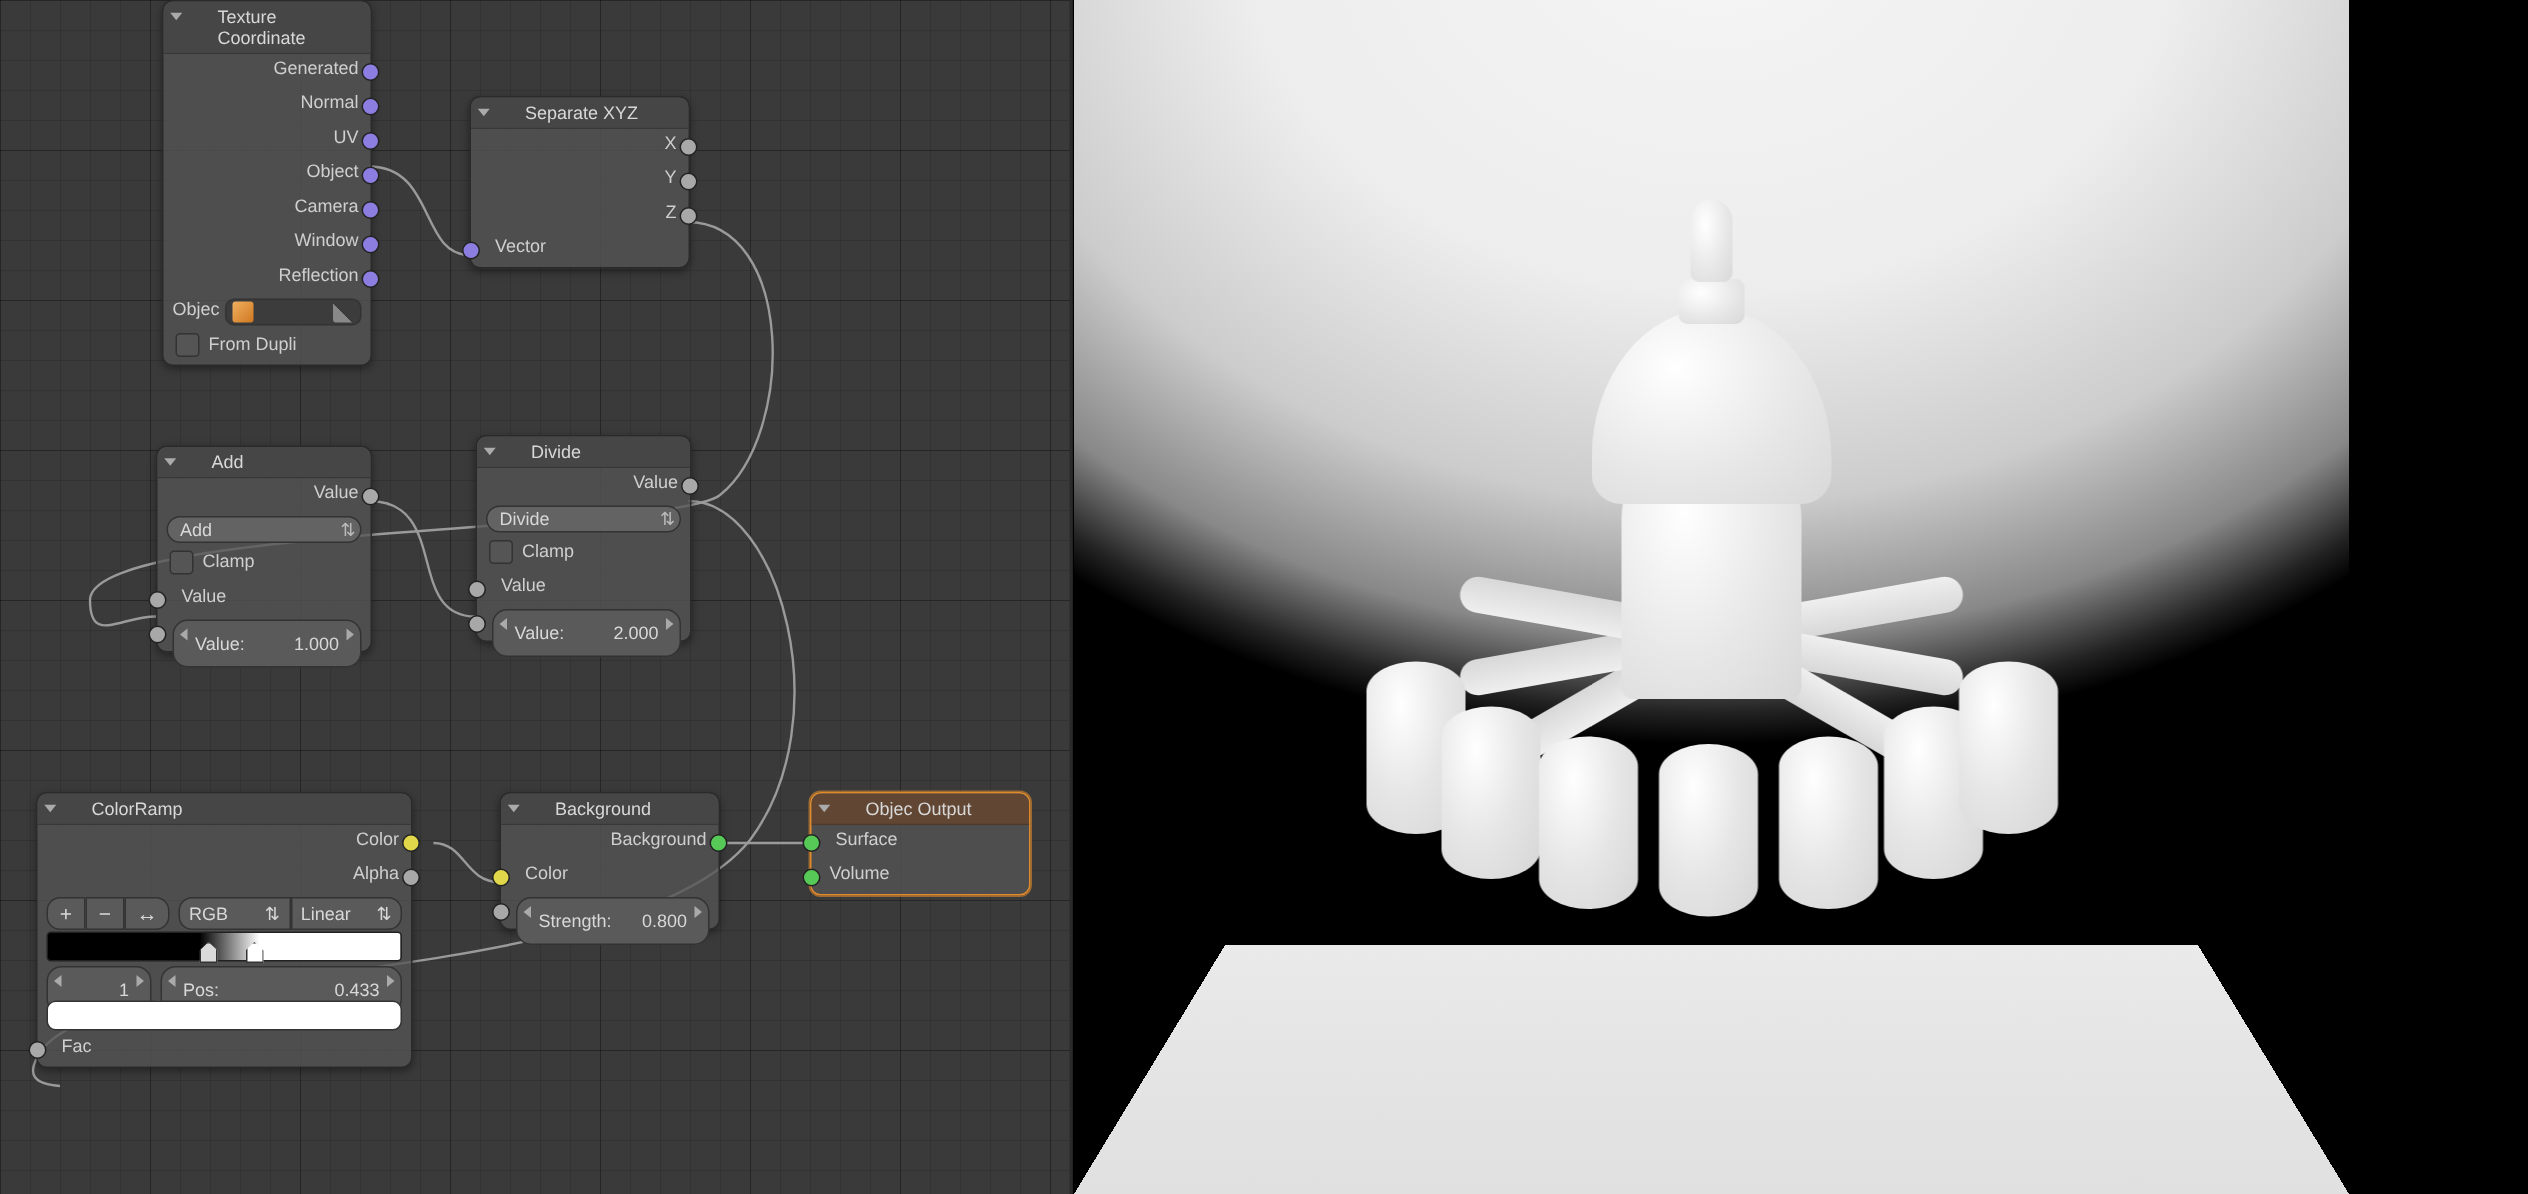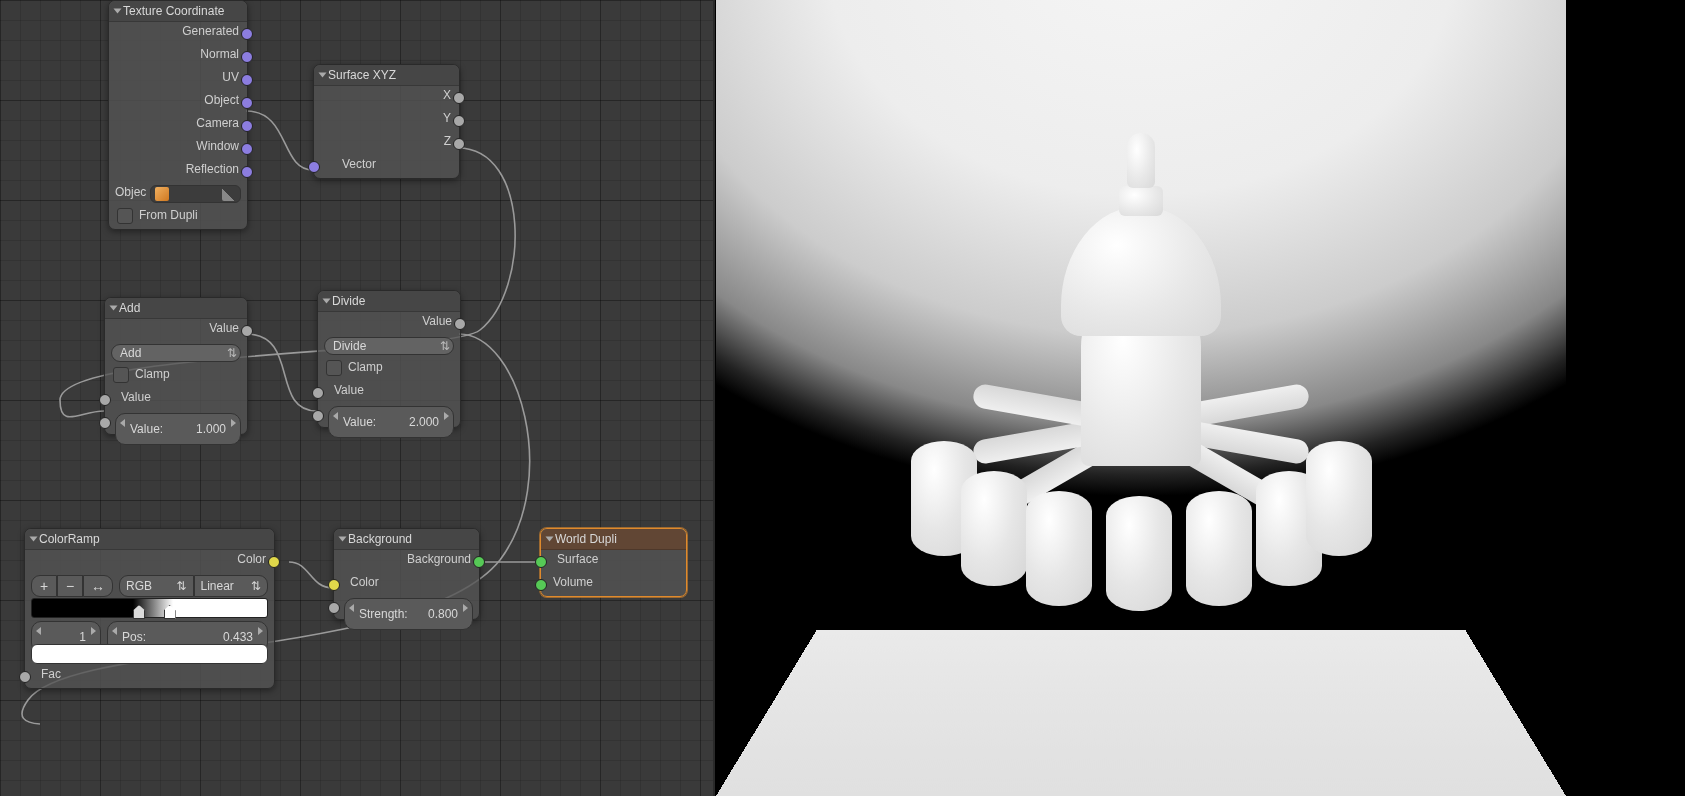--- a/index.html
+++ b/index.html
@@ -18,21 +18,21 @@
   .pillar{left:190px;bottom:200px;width:120px;height:180px;border-radius:60px 60px 8px 8px}
   .bulb{left:170px;bottom:330px;width:160px;height:130px;border-radius:80px 80px 20px 20px/100px 100px 20px 20px}
   .neck{left:228px;bottom:450px;width:44px;height:30px;border-radius:6px}
   .tip{left:236px;bottom:478px;width:28px;height:55px;border-radius:14px 14px 6px 6px}
   .arm{position:absolute;left:250px;bottom:230px;width:170px;height:24px;background:linear-gradient(#efefef,#d8d8d8);border-radius:12px;transform-origin:0 50%}
   .can{position:absolute;width:66px;height:115px;border-radius:33px/20px;background:radial-gradient(ellipse at 35% 25%,#fff 0%,#e6e6e6 50%,#d5d5d5 100%)}
   .edge{position:absolute;right:0;top:0;bottom:0;width:2px;background:#2a2a2a}
 
   .node{position:absolute;background:rgba(85,85,85,.78);border:1px solid #2a2a2a;border-radius:7px;box-shadow:0 2px 6px rgba(0,0,0,.4)}
   .node.sel{border-color:#e08a2c;box-shadow:0 0 0 1px rgba(224,138,44,.6)}
-  .nhdr{background:rgba(70,70,70,.9);border-radius:7px 7px 0 0;padding:3px 6px 3px 14px;color:#d8d8d8;position:relative;border-bottom:1px solid rgba(0,0,0,.2)}
+  .nhdr{background:rgba(70,70,70,.9);border-radius:7px 7px 0 0;padding:3px 6px 3px 36px;color:#d8d8d8;position:relative;border-bottom:1px solid rgba(0,0,0,.2)}
   .nhdr::before{content:"";position:absolute;left:6px;top:6px;border-left:5px solid #aaa;border-top:4px solid transparent;border-bottom:4px solid transparent;transform:rotate(90deg)}
   .row{padding:2px 8px;display:flex;align-items:flex-start;justify-content:flex-end;height:19px;position:relative}
   .row.l{justify-content:flex-start}
   .row.btn{padding:2px 6px}
   .sock{position:absolute;width:10px;height:10px;border-radius:50%;border:1px solid #222;top:50%;margin-top:-6px}
   .sock.out{right:-6px}
   .sock.in{left:-6px}
   .purple{background:#8c7de0}
   .grey{background:#a8a8a8}
   .yellow{background:#e0d84a}
@@ -106,36 +106,36 @@
           <span class="dropper"></span>
         </div>
     </div>
     <div class="row l">
         <span class="chk"></span>
         <span>From Dupli</span>
       </div>
   </div>
 
   <div class="node" style="left:313px;top:64px;width:145px">
-    <div class="nhdr"><span>Surface XYZ</span></div>
+    <div class="nhdr"><span>Separate XYZ</span></div>
     <div class="row">
         <span>X</span>
         <span class="sock out grey"></span>
       </div>
     <div class="row">
         <span>Y</span>
         <span class="sock out grey"></span>
       </div>
     <div class="row">
         <span>Z</span>
         <span class="sock out grey"></span>
       </div>
     <div class="row l">
         <span class="sock in purple"></span>
-        <span style="margin-left:20px">Vector</span>
+        <span style="margin-left:8px">Vector</span>
       </div>
   </div>
 
   <div class="node" style="left:104px;top:297px;width:142px">
     <div class="nhdr"><span>Add</span></div>
     <div class="row">
         <span>Value</span>
         <span class="sock out grey"></span>
       </div>
     <div class="row btn">
@@ -188,20 +188,24 @@
           <span>2.000</span>
         </div>
       </div>
   </div>
 
   <div class="node" style="left:24px;top:528px;width:249px">
     <div class="nhdr"><span>ColorRamp</span></div>
     <div class="row">
         <span>Color</span>
         <span class="sock out yellow"></span>
+      </div>
+    <div class="row">
+        <span>Alpha</span>
+        <span class="sock out grey"></span>
       </div>
     <div class="row btn">
       <div class="btngrp" style="width:100%">
         <div class="tbtn" style="width:24px;border-radius:9px 0 0 9px">+</div>
         <div class="tbtn" style="width:24px">−</div>
         <div class="tbtn" style="width:28px;border-radius:0 9px 9px 0;margin-right:6px">↔</div>
         <div class="tbtn" style="flex:1;border-radius:9px 0 0 9px;font-size:12px;justify-content:space-between;padding:0 6px">
             <span>RGB</span>
             <span>⇅</span>
           </div>
@@ -249,21 +253,21 @@
     <div class="row btn">
         <span class="sock in grey"></span>
         <div class="numpill" style="margin-left:4px">
           <span>Strength:</span>
           <span>0.800</span>
         </div>
       </div>
   </div>
 
   <div class="node sel" style="left:540px;top:528px;width:145px">
-    <div class="nhdr" style="background:rgba(100,70,50,.9)"><span>World Dupli</span></div>
+    <div class="nhdr" style="background:rgba(100,70,50,.9)"><span>Objec Output</span></div>
     <div class="row l">
         <span class="sock in green"></span>
         <span style="margin-left:8px">Surface</span>
       </div>
     <div class="row l">
         <span class="sock in green"></span>
         <span style="margin-left:4px">Volume</span>
       </div>
   </div>
 

